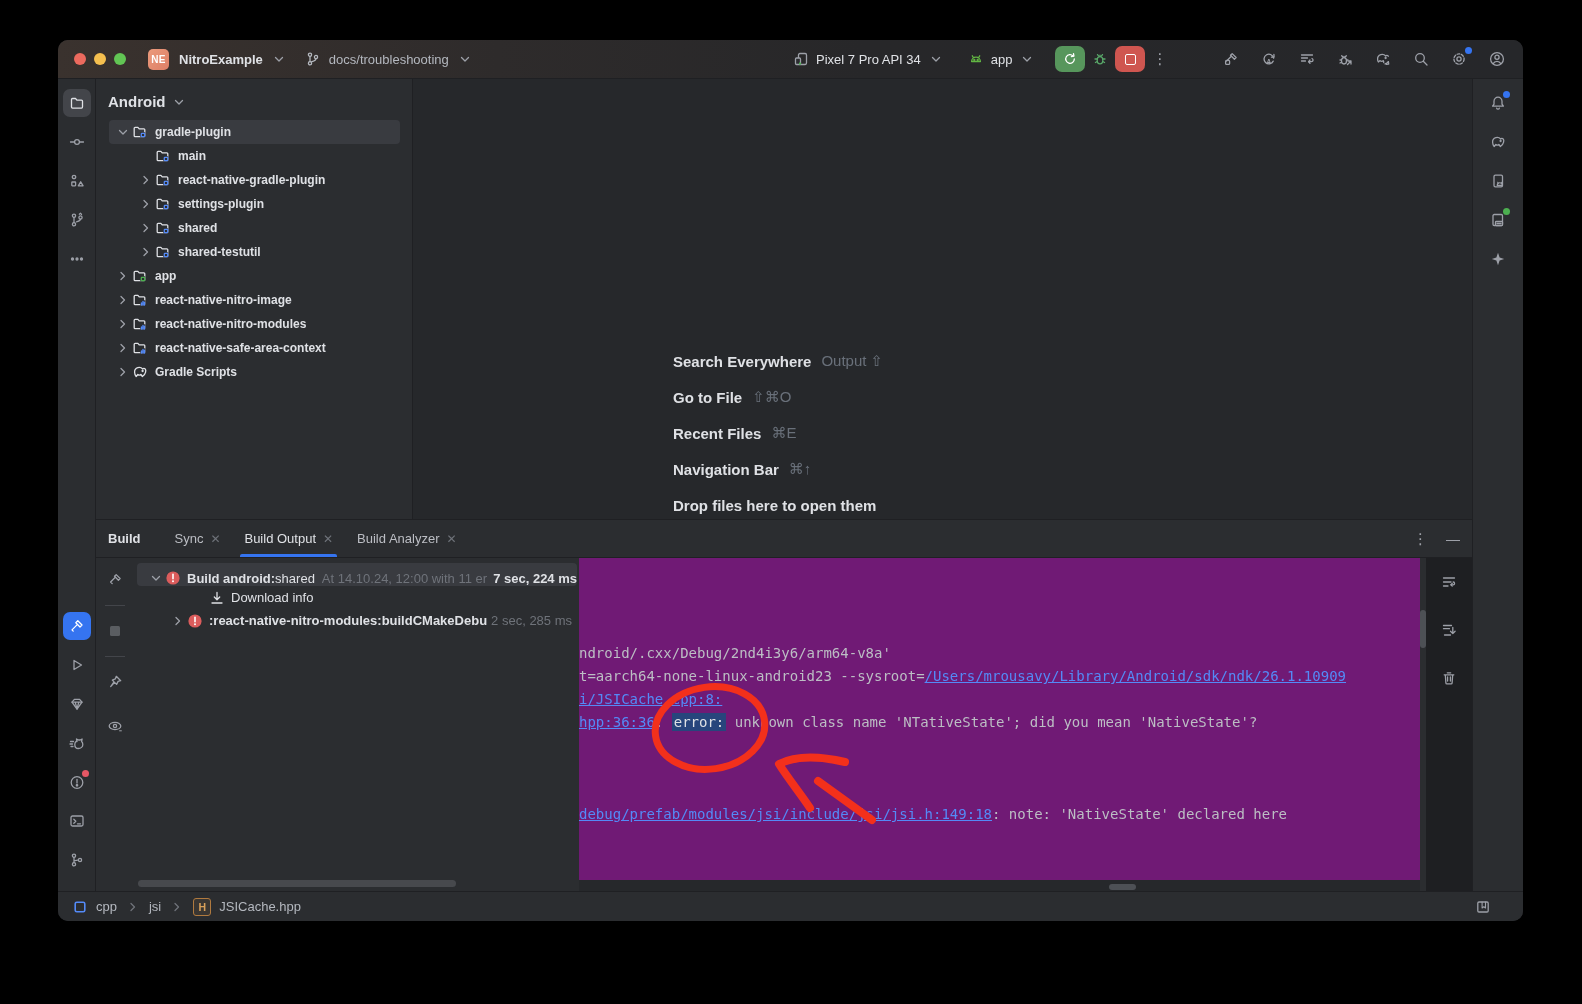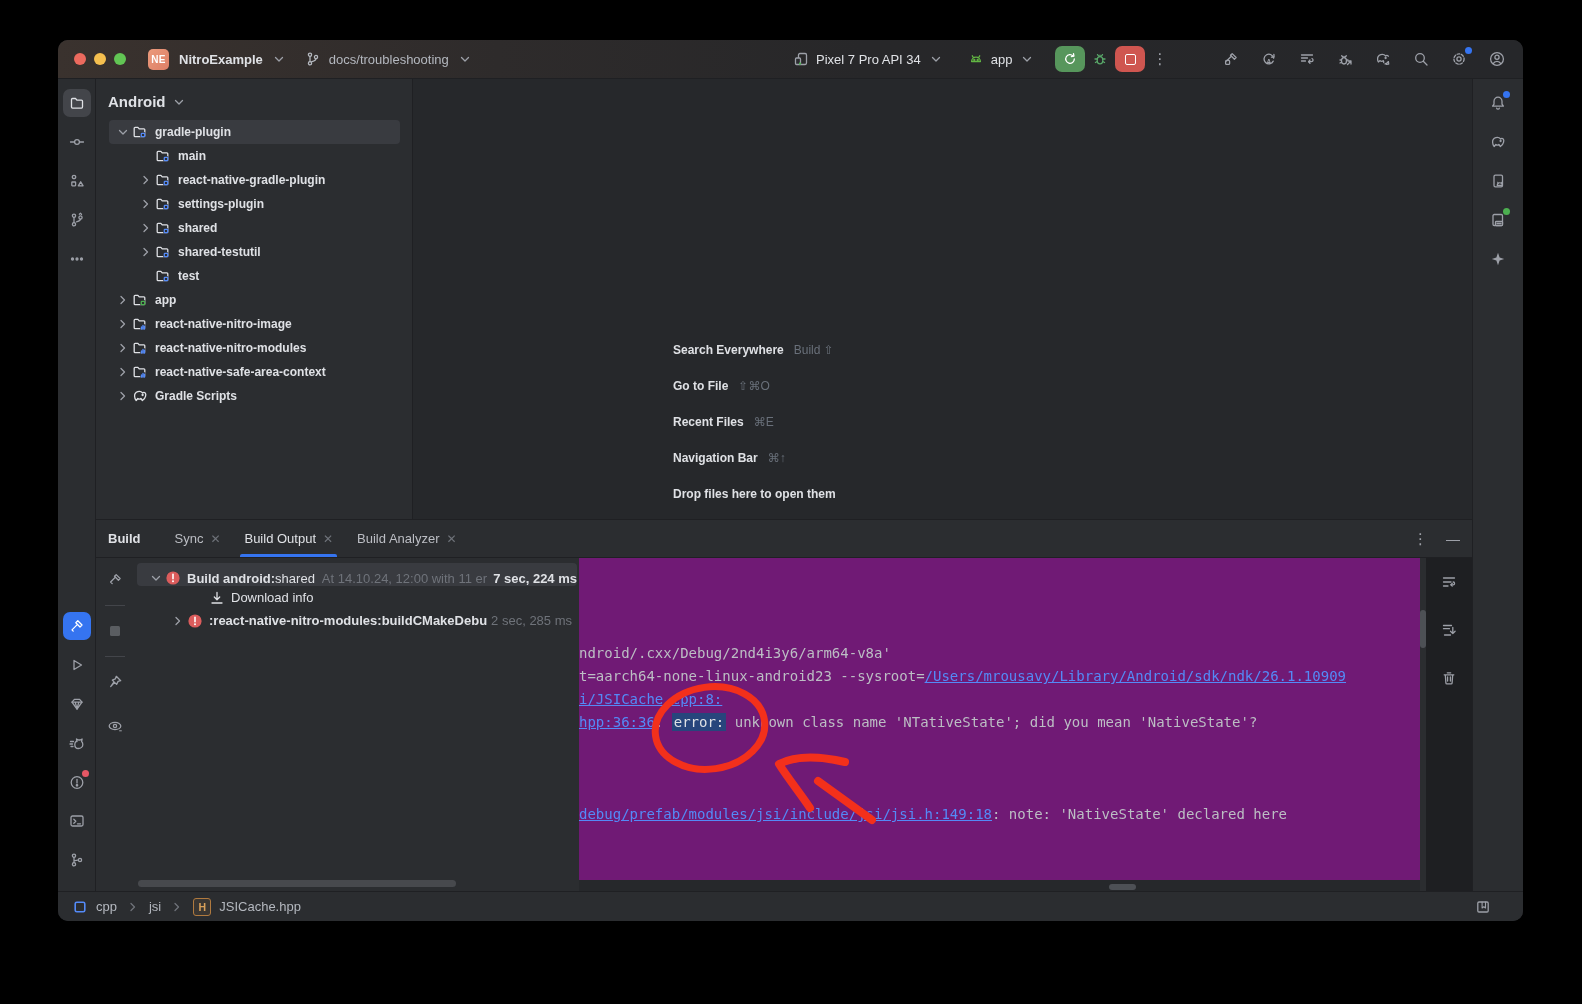--- a/index.html
+++ b/index.html
@@ -38,21 +38,21 @@
   
   .project-panel{position:absolute;left:38px;top:39px;width:316px;height:440px;background:#2b2d30;border-right:1px solid #1f2023;}
   .pp-head{display:flex;align-items:center;gap:5px;color:#dfe1e5;font-weight:700;font-size:15px;padding:14px 0 10px 12px;}
   .trow{height:24px;display:flex;align-items:center;margin:0 12px 0 13px;border-radius:4px;color:#dfe1e5;font-size:12px;font-weight:600;white-space:nowrap;}
   .trow.sel{background:#393b40;}
   .tchev{width:19px;display:flex;justify-content:center;color:#9da0a8;flex:0 0 19px;}
   .ticon{width:17px;margin-right:6px;display:flex;flex:0 0 17px;}
   
   .editor{position:absolute;left:355px;top:39px;width:1059px;height:440px;background:#26282b;}
   .shortcuts{position:absolute;left:260px;top:264px;}
-  .srow{height:36px;display:flex;gap:10px;font-size:12px;}
+  .srow{height:36px;display:flex;align-items:center;gap:10px;font-size:15px;}
   .slabel{color:#dfe1e5;font-weight:600;}
   .skeys{color:#69707a;}
   
   .build-panel{position:absolute;left:38px;top:479px;width:1376px;height:373px;background:#2b2d30;border-top:1px solid #1f2023;}
   .bp-head{position:relative;height:37px;border-bottom:1px solid #1f2023;display:flex;align-items:center;}
   .bp-title{color:#dfe1e5;font-size:13px;font-weight:700;margin-left:12px;margin-right:22px;}
   .btab{position:relative;height:37px;display:flex;align-items:center;gap:7px;padding:0 12px;font-size:13px;color:#bcbec4;}
   .btab .x{color:#6f737a;font-size:12px;}
   .btab.active{color:#dfe1e5;}
   .btab.active:after{content:"";position:absolute;left:8px;right:8px;bottom:0;height:3px;background:#3574f0;border-radius:2px 2px 0 0;}
@@ -406,31 +406,20 @@
           </span>
           <span class="ticon">
             <svg class="ic" width="16" height="16" viewBox="0 0 16 16" fill="none" stroke="currentColor" stroke-width="1.3" stroke-linecap="round" stroke-linejoin="round">
               <path d="M2.2 4.3c0-.5.4-.9.9-.9h2.8l1.3 1.5h4.7c.5 0 .9.4.9.9v6c0 .5-.4.9-.9.9H3.1c-.5 0-.9-.4-.9-.9z"></path>
               <rect x="8.3" y="8.3" width="5" height="5" fill="#2b2d30" stroke="none"></rect>
               <rect x="9.3" y="9.3" width="3.4" height="3.4" rx=".6" stroke="#548af7"></rect>
             </svg>
           </span>
           <span>shared-testutil</span>
         </div>
-        <div class="trow" style="padding-left: 27px;">
-          <span class="tchev"></span>
-          <span class="ticon">
-            <svg class="ic" width="16" height="16" viewBox="0 0 16 16" fill="none" stroke="currentColor" stroke-width="1.3" stroke-linecap="round" stroke-linejoin="round">
-              <path d="M2.2 4.3c0-.5.4-.9.9-.9h2.8l1.3 1.5h4.7c.5 0 .9.4.9.9v6c0 .5-.4.9-.9.9H3.1c-.5 0-.9-.4-.9-.9z"></path>
-              <rect x="8.3" y="8.3" width="5" height="5" fill="#2b2d30" stroke="none"></rect>
-              <rect x="9.3" y="9.3" width="3.4" height="3.4" rx=".6" stroke="#548af7"></rect>
-            </svg>
-          </span>
-          <span>test</span>
-        </div>
         <div class="trow" style="padding-left: 4px;">
           <span class="tchev">
             <svg class="ic" width="16" height="16" viewBox="0 0 16 16" fill="none" stroke="currentColor" stroke-width="1.3" stroke-linecap="round" stroke-linejoin="round">
               <path d="M6 4.5 9.5 8 6 11.5"></path>
             </svg>
           </span>
           <span class="ticon">
             <svg class="ic" width="16" height="16" viewBox="0 0 16 16" fill="none" stroke="currentColor" stroke-width="1.3" stroke-linecap="round" stroke-linejoin="round">
               <path d="M2.2 4.3c0-.5.4-.9.9-.9h2.8l1.3 1.5h4.7c.5 0 .9.4.9.9v6c0 .5-.4.9-.9.9H3.1c-.5 0-.9-.4-.9-.9z"></path>
               <rect x="8.3" y="8.3" width="5" height="5" fill="#2b2d30" stroke="none"></rect>
@@ -498,21 +487,21 @@
           </span>
           <span>Gradle Scripts</span>
         </div>
       </div>
   </div>
 
   <div class="editor">
     <div class="shortcuts" id="shortcuts">
         <div class="srow">
           <span class="slabel">Search Everywhere</span>
-          <span class="skeys">Build ⇧</span>
+          <span class="skeys">Output ⇧</span>
         </div>
         <div class="srow">
           <span class="slabel">Go to File</span>
           <span class="skeys">⇧⌘O</span>
         </div>
         <div class="srow">
           <span class="slabel">Recent Files</span>
           <span class="skeys">⌘E</span>
         </div>
         <div class="srow">

